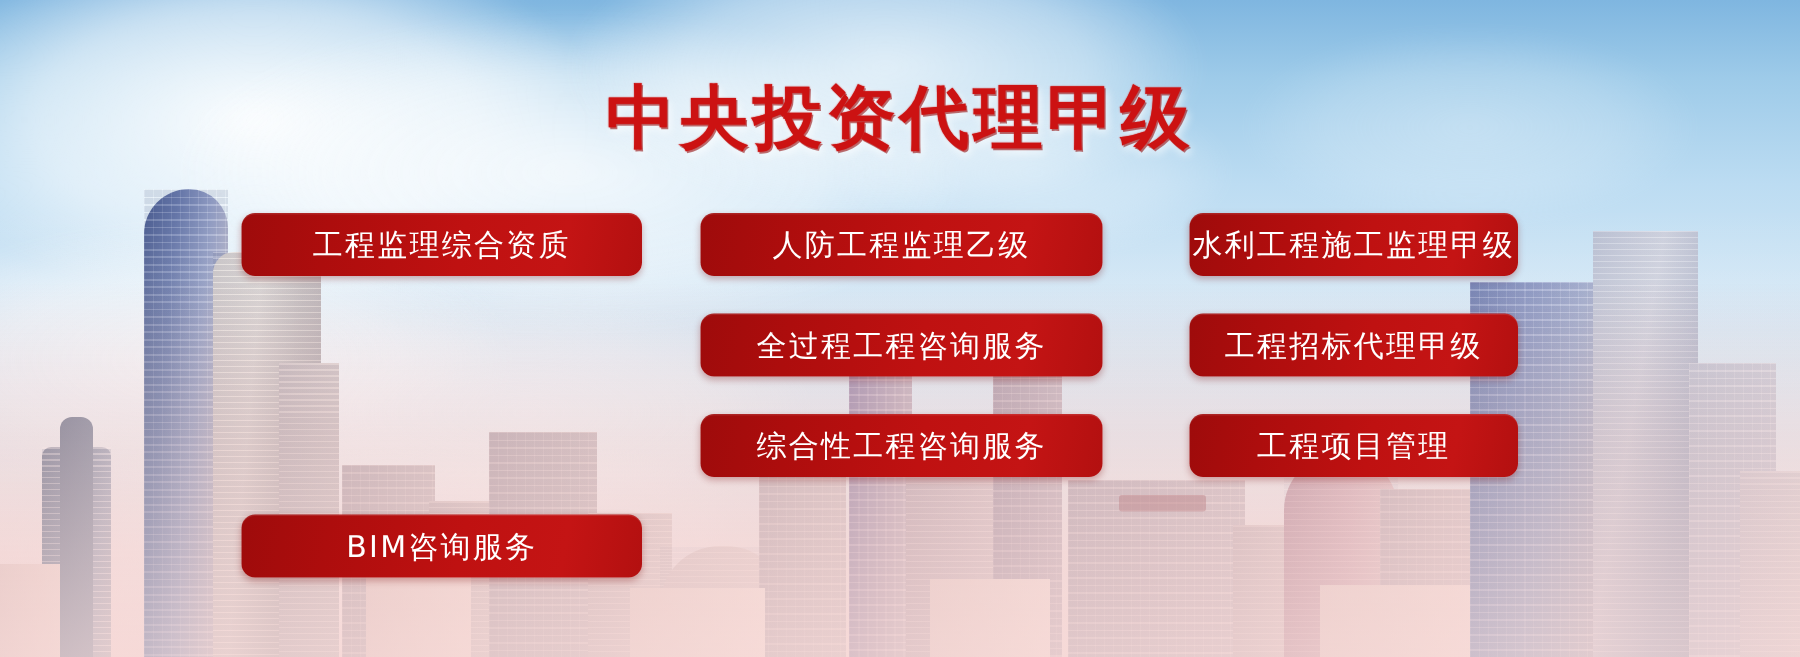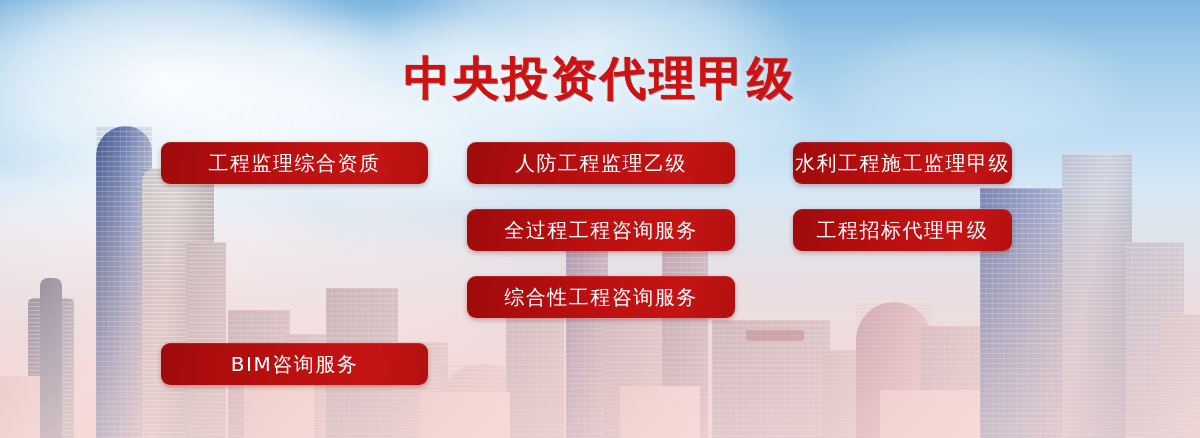--- a/index.html
+++ b/index.html
@@ -256,16 +256,17 @@
     <h1 id="page-title">中央投资代理甲级</h1>
 
     <div class="tag col1 r1">工程监理综合资质</div>
     <div class="tag col2 r1">人防工程监理乙级</div>
     <div class="tag col3 r1">水利工程施工监理甲级</div>
 
     <div class="tag col2 r2">全过程工程咨询服务</div>
     <div class="tag col3 r2">工程招标代理甲级</div>
 
     <div class="tag col2 r3">综合性工程咨询服务</div>
+    <div class="tag col3 r3">工程项目管理</div>
 
     <div class="tag col1 r4">BIM咨询服务</div>
   </div>
 </div>
 
 </body></html>

